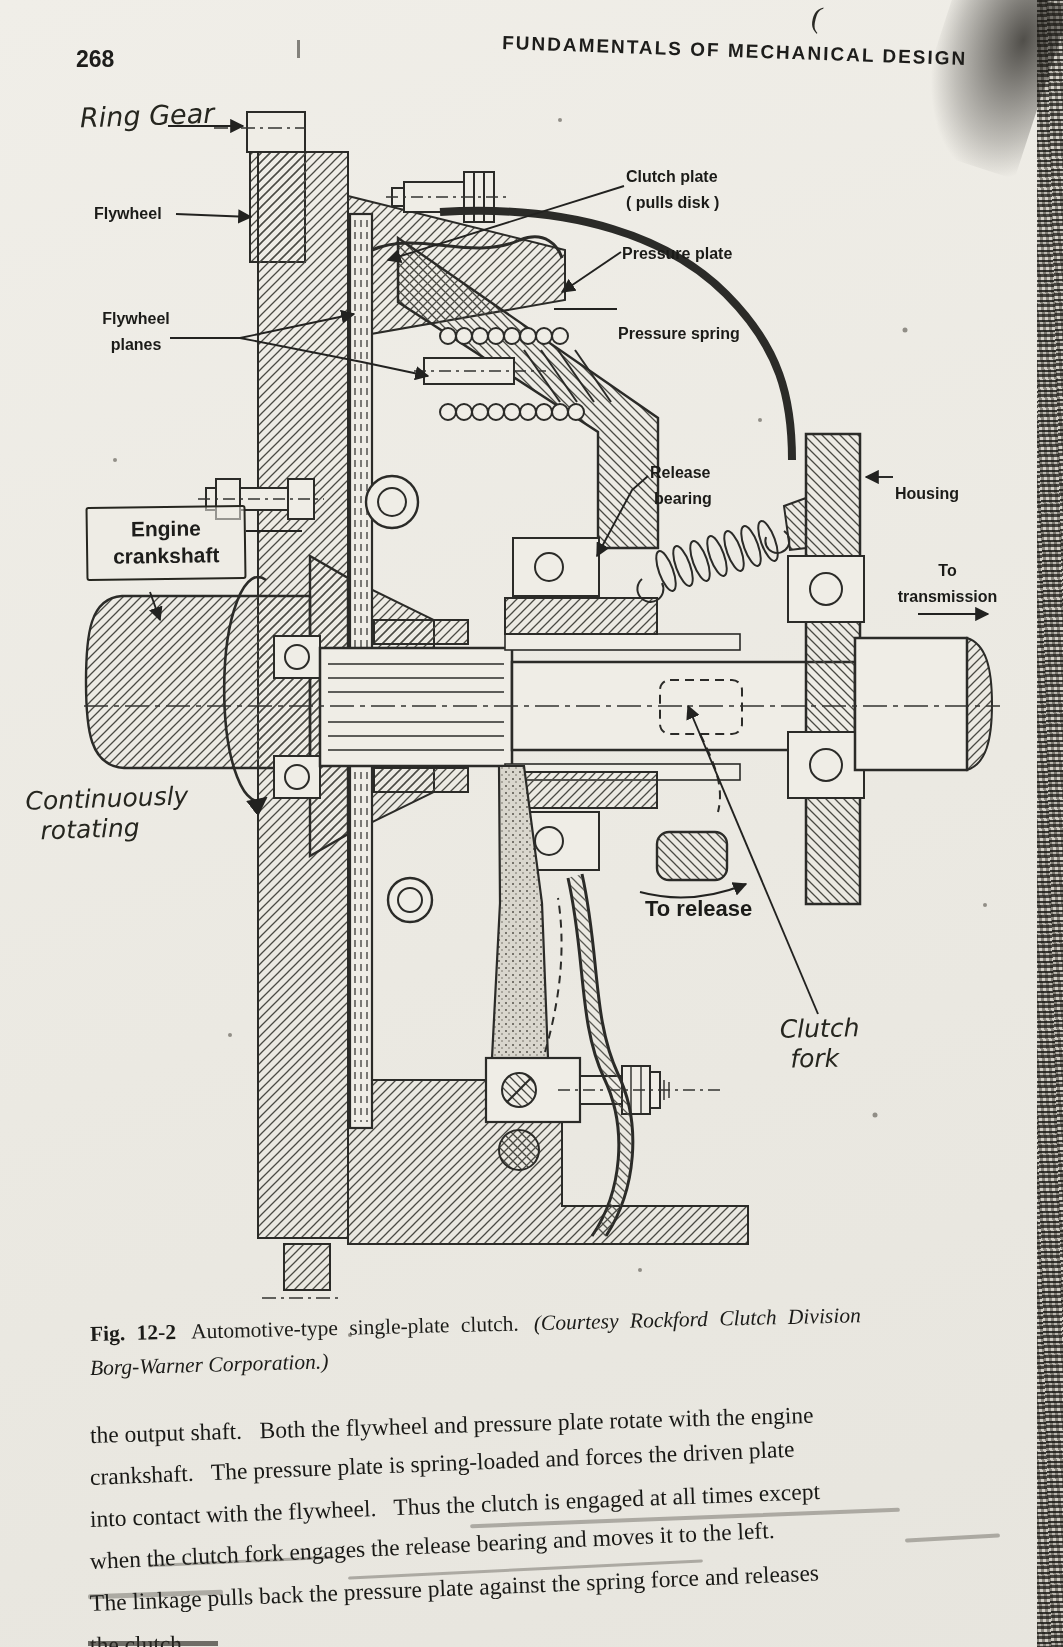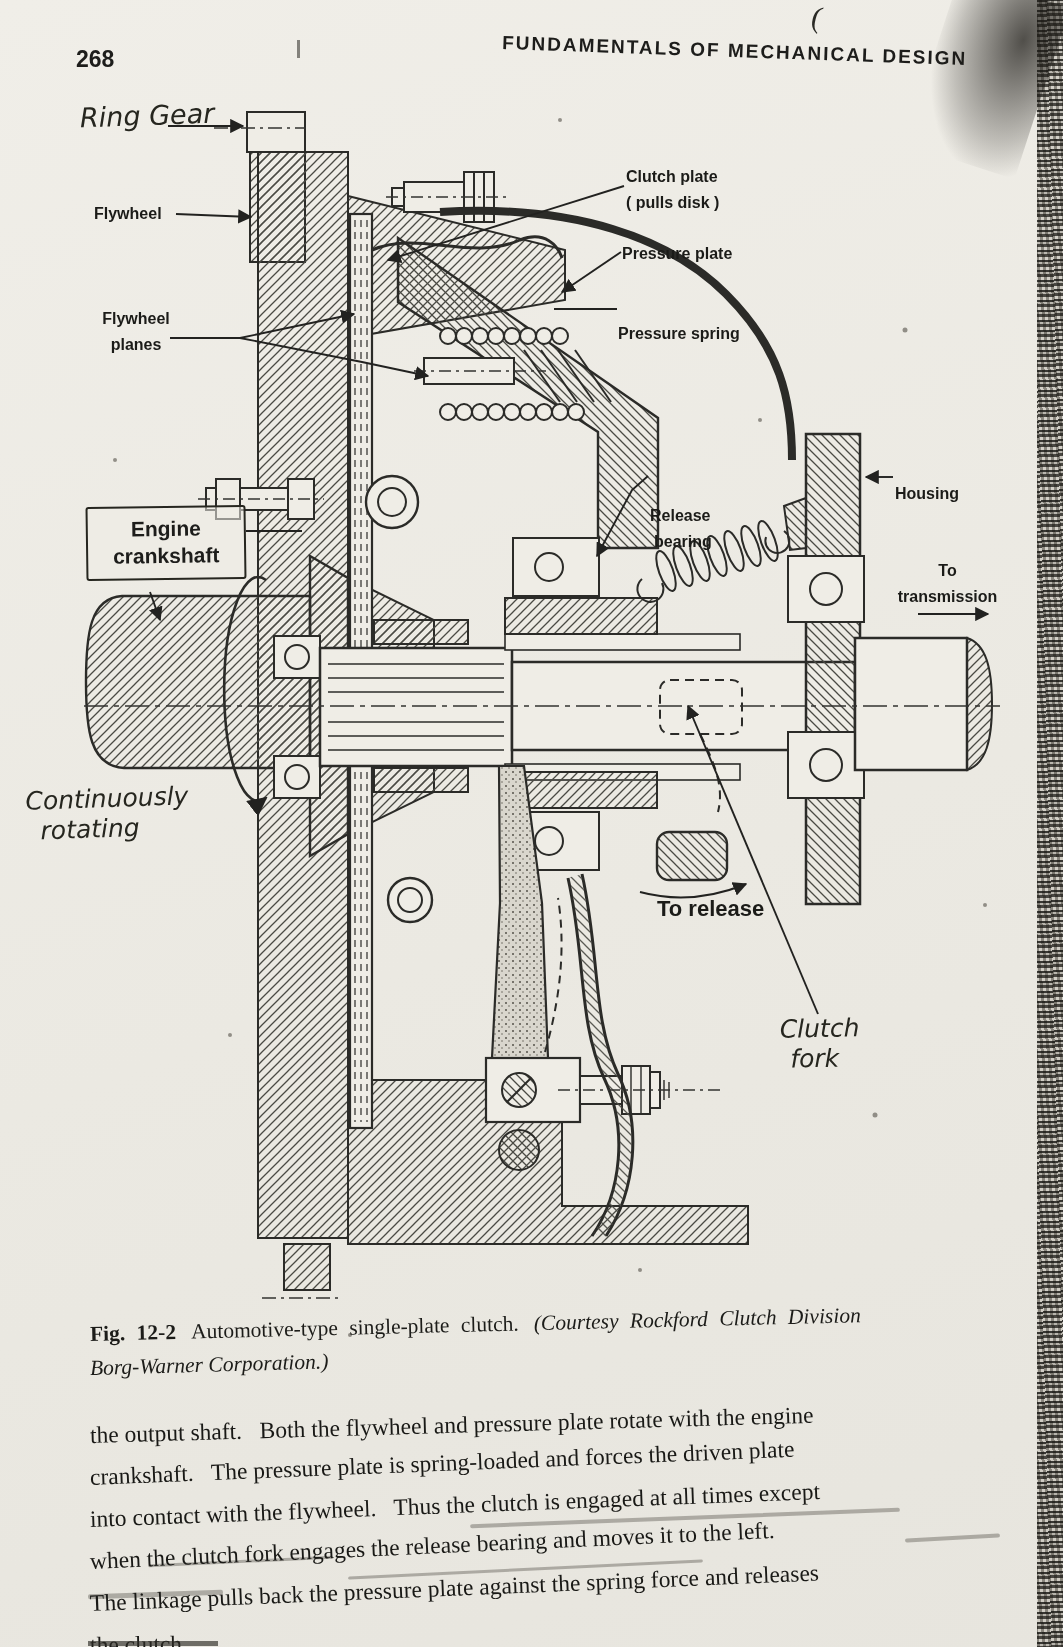--- a/index.html
+++ b/index.html
@@ -269,42 +269,42 @@
   <span class="blk">( pulls disk )</span>
 </div>
 <div class="lbl" style="left:622px;top:241px;">Pressure plate</div>
 <div class="lbl" style="left:618px;top:298px;margin-top:23px;">Pressure spring</div>
 
 <div class="lbl center" style="left:88px;top:306px;width:96px;">
   <span class="blk">Flywheel</span>
   <span class="blk">planes</span>
 </div>
 
-<div class="lbl" style="left:650px;top:460px;margin-top:43px;">
+<div class="lbl" style="left:650px;top:460px;">
   <span class="blk">Release</span>
   <span class="blk ind4">bearing</span>
 </div>
 <div class="lbl" style="left:895px;top:465px;margin-top:16px;">Housing</div>
 
 <div class="eng-box">
   <span class="blk">Engine</span>
   <span class="blk">crankshaft</span>
 </div>
 
 <div class="lbl center" style="left:880px;top:558px;width:135px;">
   <span class="blk">To</span>
   <span class="blk">transmission</span>
 </div>
 
 <div class="hand" style="left:26px;top:784px;font-size:25px;transform:rotate(-2deg);">
   <span class="blk">Continuously</span>
   <span class="blk ind14">rotating</span>
 </div>
 
-<div class="lbl" style="left:645px;top:896px;font-size:22px;margin-left:12px;">To release</div>
+<div class="lbl" style="left:645px;top:896px;font-size:22px;">To release</div>
 
 <div class="hand" style="left:780px;top:1014px;font-size:25px;transform:rotate(-1deg);">
   <span class="blk">Clutch</span>
   <span class="blk ind10">fork</span>
 </div>
 
 <div class="caption">
   <div class="cap-l1"><span class="cap-fig">Fig. 12-2</span><span class="cap-title">Automotive-type single-plate clutch.</span><span class="cap-it">(Courtesy Rockford Clutch Division</span></div>
   <div class="cap-l2 cap-it">Borg-Warner Corporation.)</div>
 </div>

